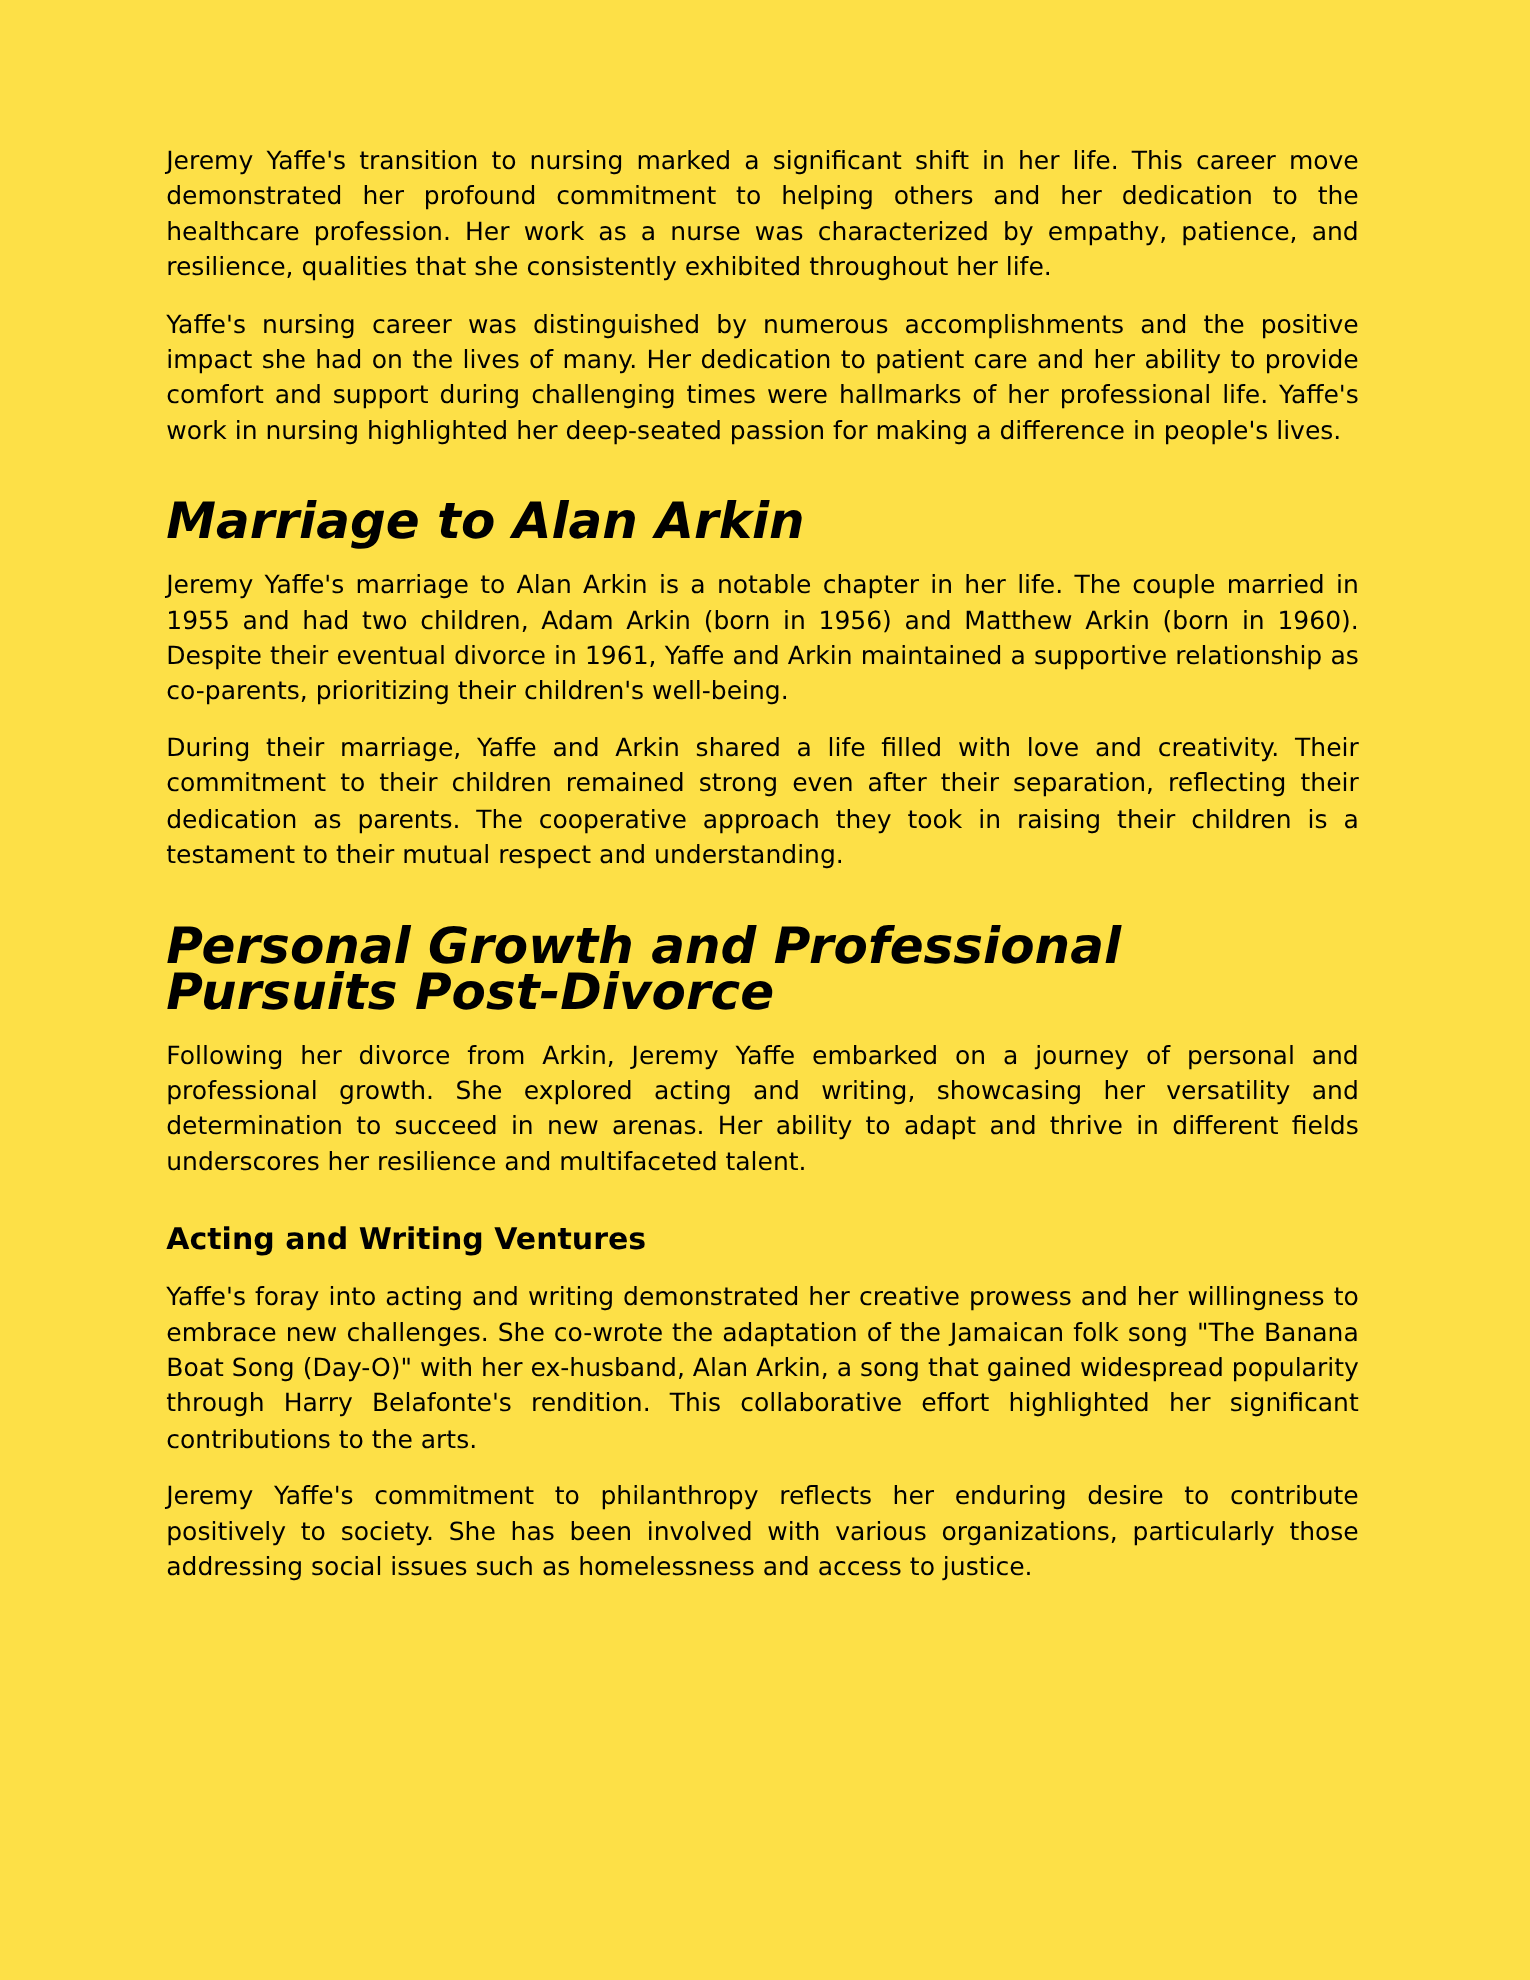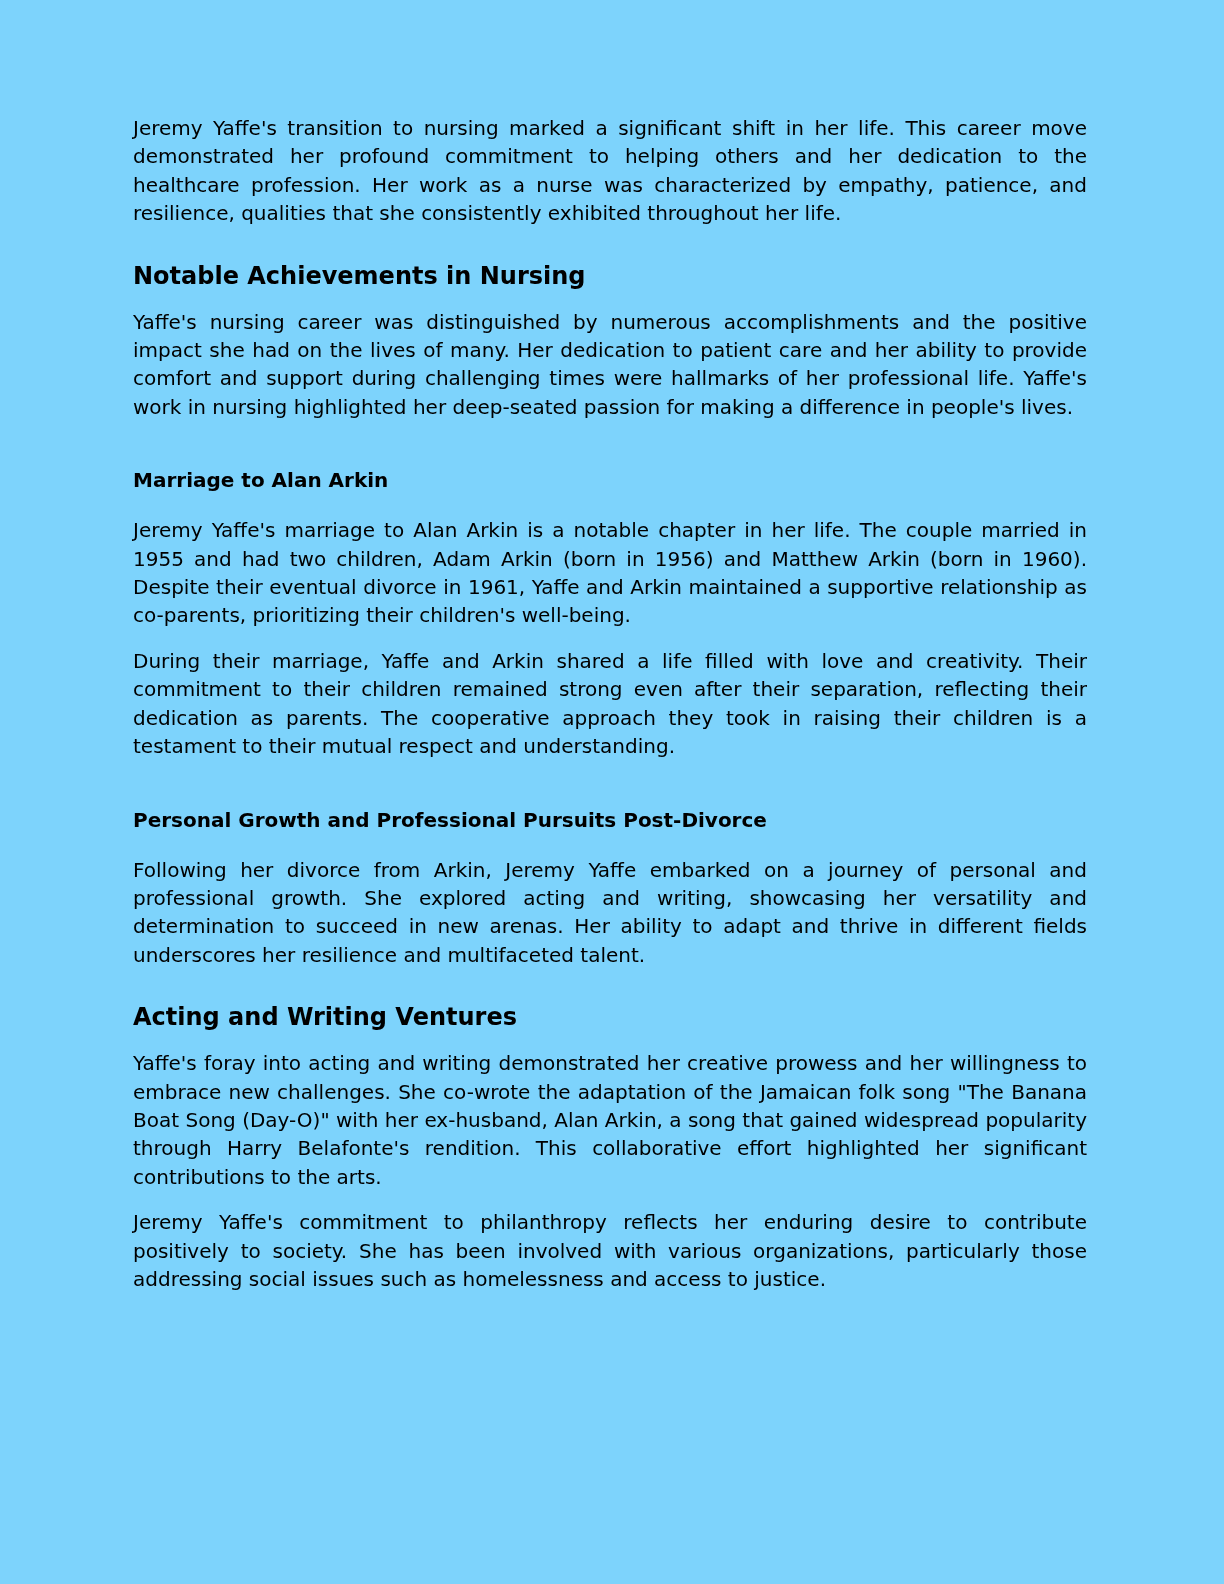--- a/index.html
+++ b/index.html
@@ -3,54 +3,54 @@
 <meta charset="utf-8">
 <style>
   * { margin: 0; padding: 0; box-sizing: border-box; }
   html, body {
     background: #ffffff;
     width: 1224px;
   }
   .page {
     width: 1224px;
     height: 1584px;
-    background: #7dd3fc;
+    background: #fde047;
     color: #000000;
     padding: 97px 137px 40px 133px;
     overflow: hidden;
     font-family: "DejaVu Sans", "Liberation Sans", sans-serif;
   }
   .page p {
     font-size: 20px;
     line-height: 28.4px;
     text-align: justify;
     margin: 17px 0;
     color: #000000;
   }
   .page h2 {
-    font-size: 20px;
+    font-size: 40px;
     line-height: 37px;
     font-weight: bold;
     margin: 41px 0 17px 0;
     color: #000000;
+    font-style: italic;
   }
   .page h3 {
     font-size: 24px;
     line-height: 29px;
     font-weight: bold;
     margin: 34px 0 17px 0;
     color: #000000;
   }
 </style>
 </head>
 <body>
 
 <div class="page">
   <p>Jeremy Yaffe's transition to nursing marked a significant shift in her life. This career move demonstrated her profound commitment to helping others and her dedication to the healthcare profession. Her work as a nurse was characterized by empathy, patience, and resilience, qualities that she consistently exhibited throughout her life.</p>
-  <h3>Notable Achievements in Nursing</h3>
   <p>Yaffe's nursing career was distinguished by numerous accomplishments and the positive impact she had on the lives of many. Her dedication to patient care and her ability to provide comfort and support during challenging times were hallmarks of her professional life. Yaffe's work in nursing highlighted her deep-seated passion for making a difference in people's lives.</p>
   <h2>Marriage to Alan Arkin</h2>
   <p>Jeremy Yaffe's marriage to Alan Arkin is a notable chapter in her life. The couple married in 1955 and had two children, Adam Arkin (born in 1956) and Matthew Arkin (born in 1960). Despite their eventual divorce in 1961, Yaffe and Arkin maintained a supportive relationship as co-parents, prioritizing their children's well-being.</p>
   <p>During their marriage, Yaffe and Arkin shared a life filled with love and creativity. Their commitment to their children remained strong even after their separation, reflecting their dedication as parents. The cooperative approach they took in raising their children is a testament to their mutual respect and understanding.</p>
   <h2>Personal Growth and Professional Pursuits Post-Divorce</h2>
   <p>Following her divorce from Arkin, Jeremy Yaffe embarked on a journey of personal and professional growth. She explored acting and writing, showcasing her versatility and determination to succeed in new arenas. Her ability to adapt and thrive in different fields underscores her resilience and multifaceted talent.</p>
   <h3>Acting and Writing Ventures</h3>
   <p>Yaffe's foray into acting and writing demonstrated her creative prowess and her willingness to embrace new challenges. She co-wrote the adaptation of the Jamaican folk song "The Banana Boat Song (Day-O)" with her ex-husband, Alan Arkin, a song that gained widespread popularity through Harry Belafonte's rendition. This collaborative effort highlighted her significant contributions to the arts.</p>
   <p>Jeremy Yaffe's commitment to philanthropy reflects her enduring desire to contribute positively to society. She has been involved with various organizations, particularly those addressing social issues such as homelessness and access to justice.</p>
 </div>

